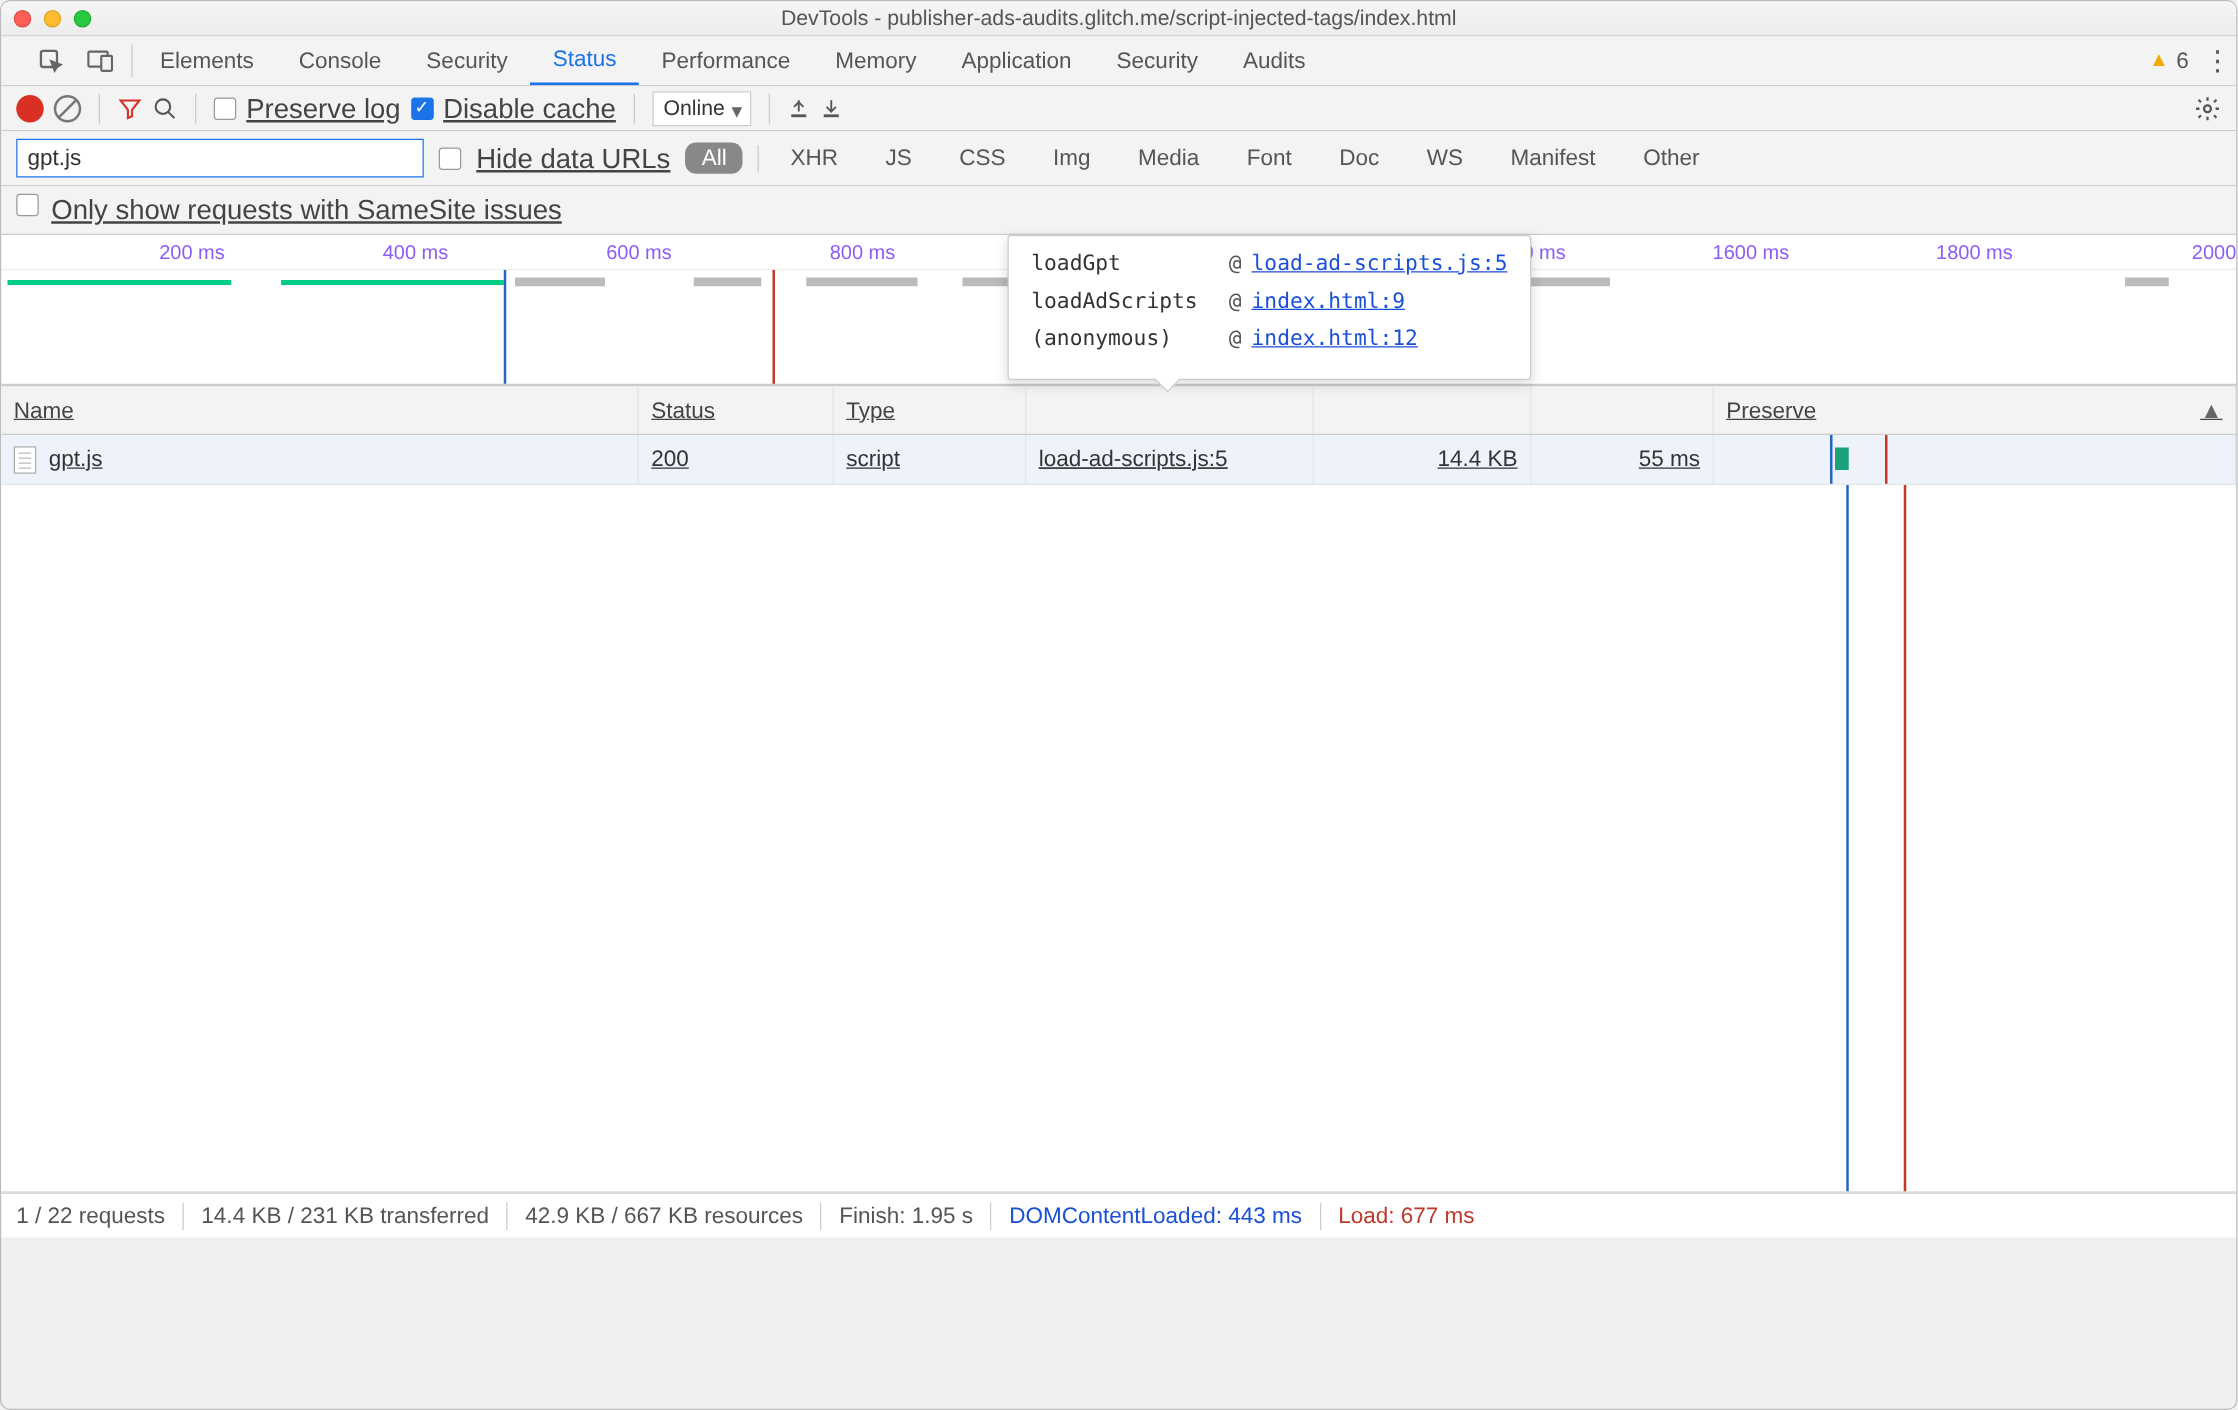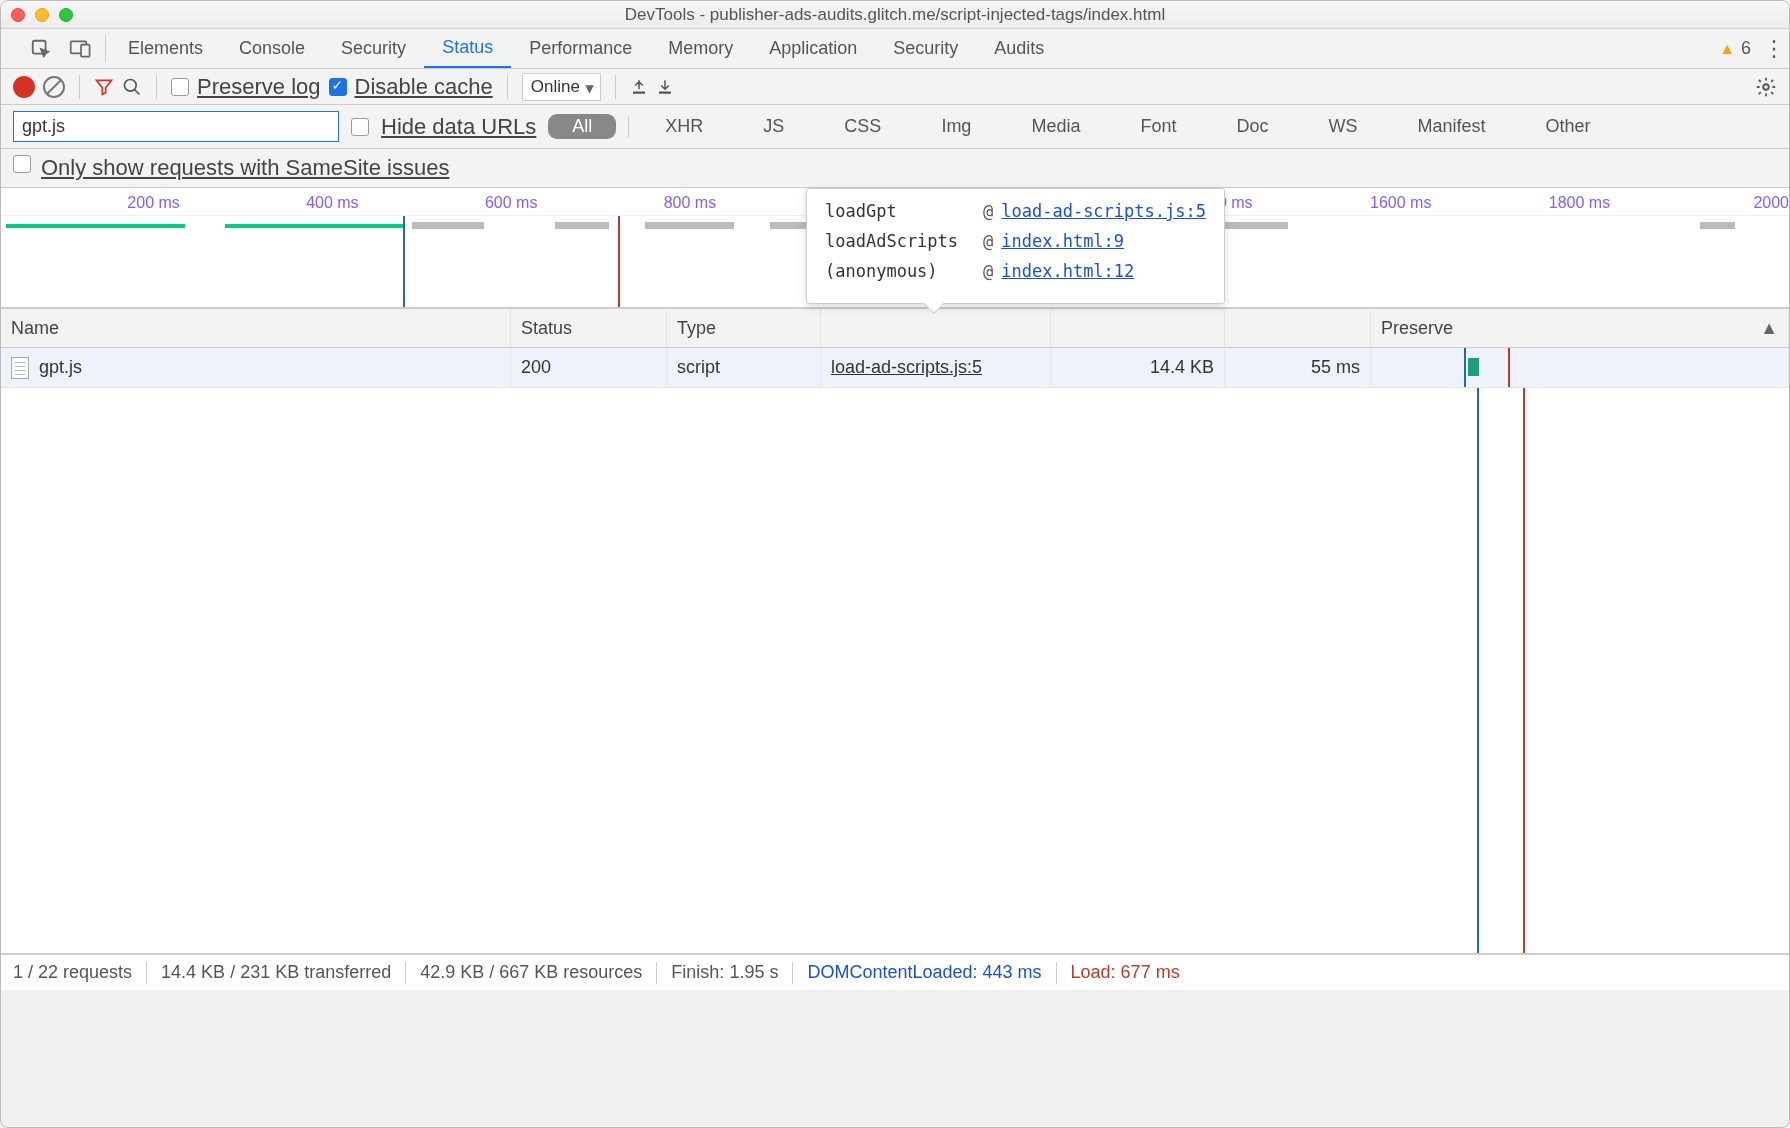--- a/index.html
+++ b/index.html
@@ -88,21 +88,21 @@
   font-size:18px;
 }
 .filter-input {
   width: 326px;
   border: 1px solid #1a73e8;
   padding: 4px 8px;
   font-size: 18px;
   background:#fff;
   color:#333;
 }
-.chip { padding: 2px 24px; color:#555;}
+.chip { padding: 2px 13px; color:#555;}
 .chip.all { background:#888; color:#fff; border-radius: 9px; }
 .chip-sep { width:1px; height:22px; background:#ccc;}
 .filterrow2 {
   background:#f3f3f3;
   border-bottom:1px solid #ccc;
   padding: 6px 12px;
   display:flex;
   align-items:flex-start;
   gap:10px;
   font-size:18px;
@@ -127,21 +127,21 @@
 .vline.red { background:#c0392b; }
 .vline.bluethin { background:#8bb0e0; width:4px; top:32px; height:14px;}
 .vline.greencube { background:#1aa179; width:6px; top:32px; height:14px;}
 
 
 .nettable {
   background:#fff;
   position:relative;
   border-bottom:1px solid #ccc;
 }
-.thead, .trow { display:flex; align-items:center; height:40px; font-size:18px; }
+.thead, .trow { display:flex; align-items:center; height:40px; font-size:18px;text-decoration:underline; }
 .thead { background:#f3f3f3; border-top:1px solid #ccc; border-bottom:1px solid #ccc; color:#444;}
 .thead .th, .trow .td { padding: 0 10px; border-right:1px solid #e5e5e5; height:100%; display:flex; align-items:center;}
 .col-name { width: 510px; }
 .col-status { width: 156px; }
 .col-type { width: 154px; }
 .col-initiator { width: 230px; }
 .col-size { width: 174px; text-align:right; justify-content:flex-end;}
 .col-time { width: 146px; text-align:right; justify-content:flex-end;}
 .col-waterfall { flex:1; position:relative; }
 .trow { background:#eef3fb; border-bottom:1px solid #e5e5e5;}

